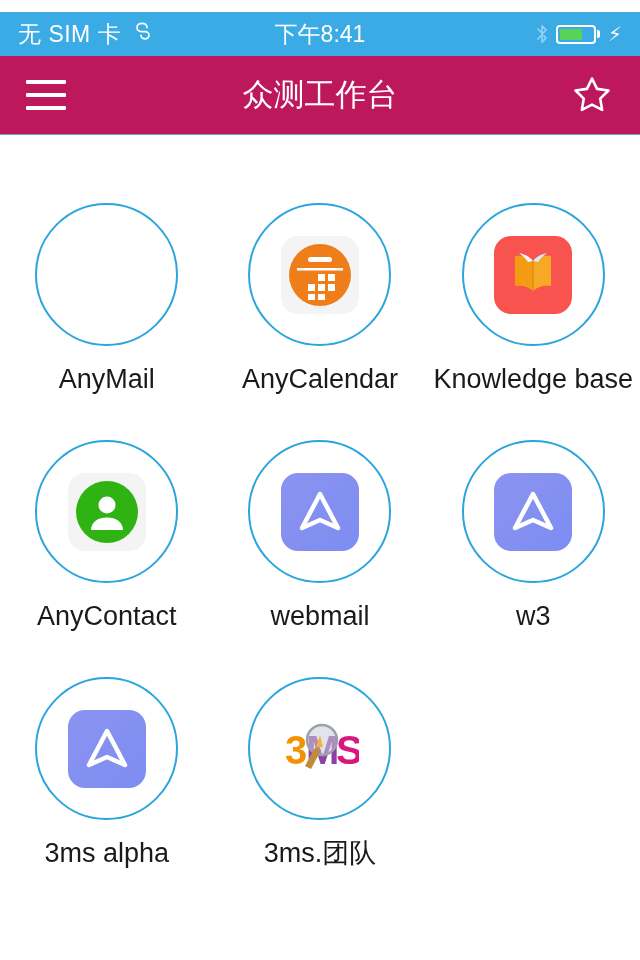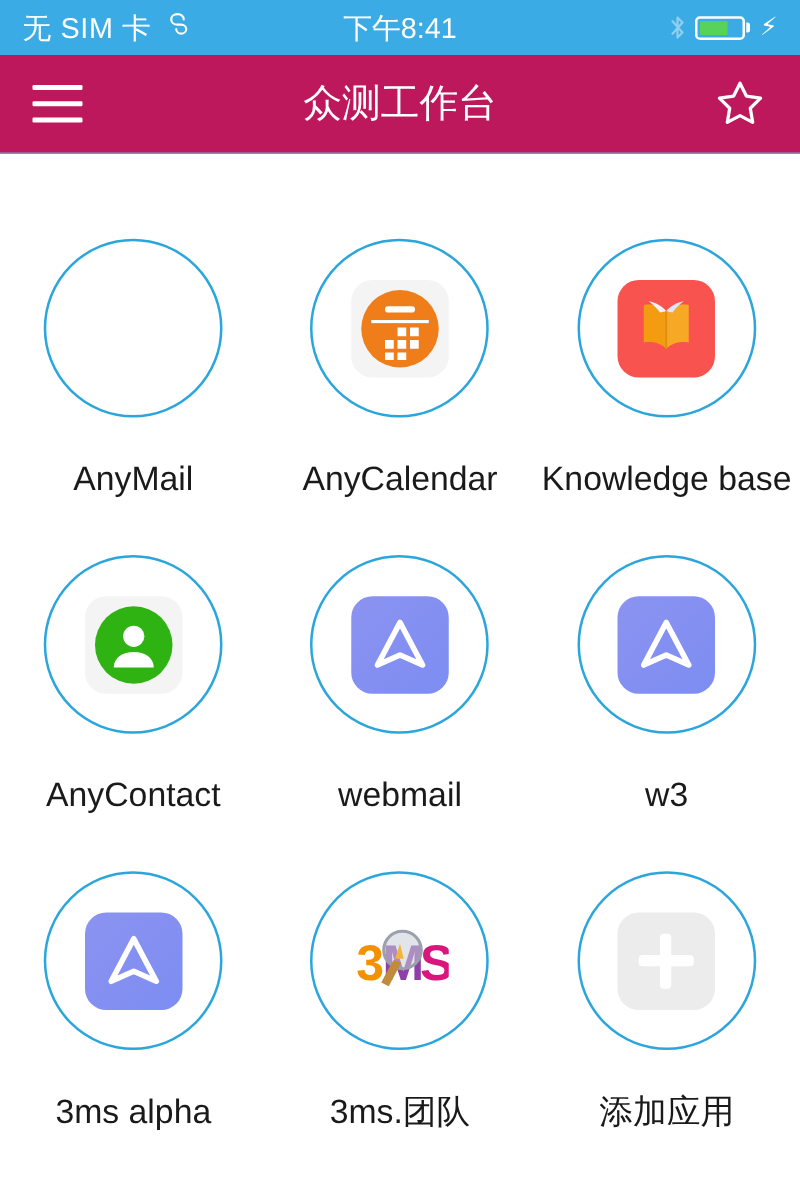--- a/index.html
+++ b/index.html
@@ -11,20 +11,21 @@
   }
 
   
   .statusbar{
     height:44px; width:100%;
     background:#3aabe4;
     display:flex; align-items:center;
     padding:0 18px;
     color:#ffffff;
     position:relative;
+    margin-top:12px;
   }
   .sb-left{ display:flex; align-items:center; gap:9px; font-size:22px; letter-spacing:.5px;}
   .sb-carrier{ font-size:23px; line-height:1; white-space:nowrap;}
   .sb-loop{ font-size:23px; line-height:1; display:inline-block; }
   .sb-center{
     position:absolute; left:0; right:0; text-align:center;
     font-size:23px; font-weight:normal; pointer-events:none;
   }
   .sb-right{ margin-left:auto; display:flex; align-items:center; gap:7px; position:relative; z-index:2;}
   .bt-icon{ width:14px; height:22px; }
@@ -66,21 +67,21 @@
     cursor:pointer;
   }
   .app-circle{
     width:143px; height:143px;
     border:2px solid #2ba6dd;
     border-radius:50%;
     display:flex; align-items:center; justify-content:center;
     background:#ffffff;
   }
   .app-label{
-    margin-top:36px;
+    margin-top:20px;
     font-size:27px;
     color:#1a1a1a;
     white-space:nowrap;
     line-height:1;
   }
 
   
   .tile{
     width:78px; height:78px;
     border-radius:17px;
@@ -243,21 +244,13 @@
             <text x="25" y="50" font-family="Liberation Sans, sans-serif" font-size="40" font-weight="bold" fill="#8e3fa8">M</text>
             <text x="55" y="50" font-family="Liberation Sans, sans-serif" font-size="40" font-weight="bold" fill="#d8177e">S</text>
             <circle cx="41" cy="26" r="15" fill="#c9cdd6" fill-opacity="0.55" stroke="#9aa1ad" stroke-width="2.5"></circle>
             <path d="M34 34 L32 37 L24 52 L30 55 L38 40 L40 36 Z" fill="#c08b3a"></path>
             <path d="M35 33 l4-12 3 12 z" fill="#f6b23b"></path>
           </svg>
         </span>
       </div>
       <div class="app-label">3ms.团队</div>
     </div>
-    <div class="app-cell">
-      <div class="app-circle">
-        <span class="tile tile-plus">
-          <span class="plus-v"></span>
-        </span>
-      </div>
-      <div class="app-label">添加应用</div>
-    </div>
   </div>
 
 </body></html>

